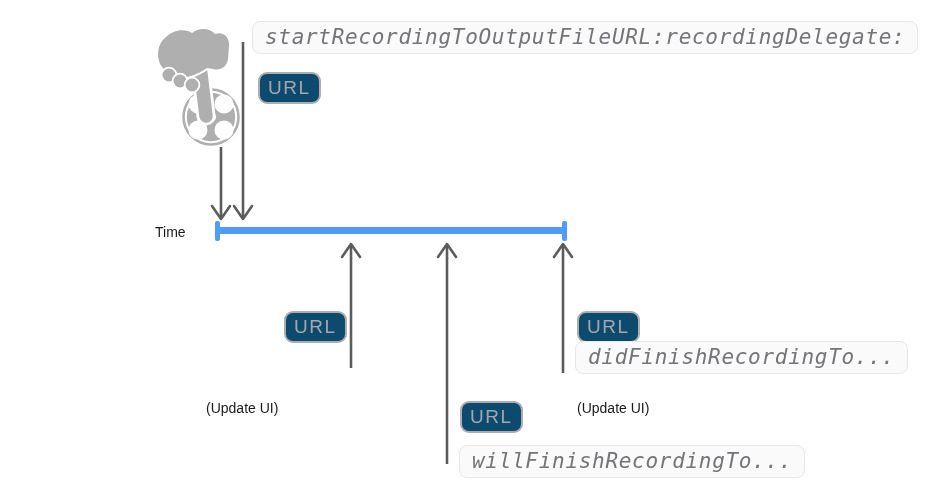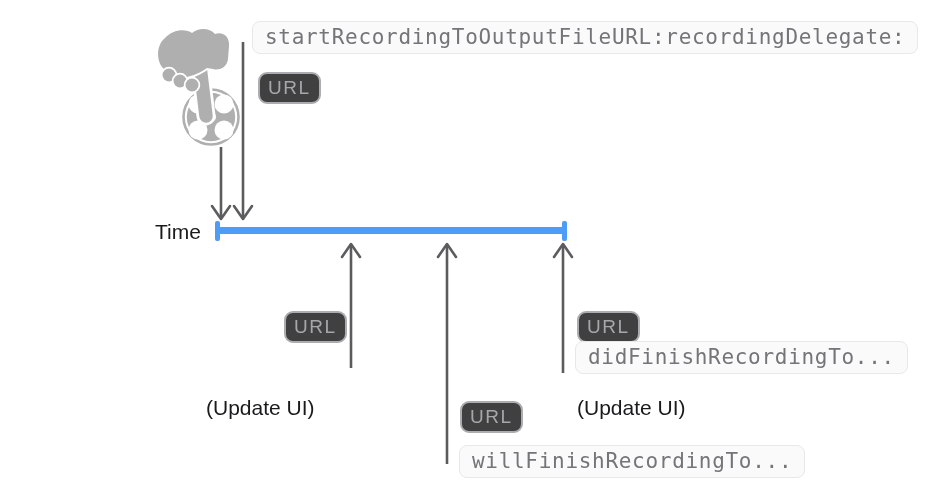--- a/index.html
+++ b/index.html
@@ -20,31 +20,31 @@
   .tl-bar  { left:215px; top:227px; width:352px; height:7px; }
   .tl-cap  { width:5px; height:20px; top:221px; border-radius:2px; }
   .tl-cap.start { left:215px; }
   .tl-cap.end   { left:562px; }
 
   .code-box {
     position:absolute; z-index:3; white-space:nowrap;
     background:var(--code-bg); border:1.5px solid var(--code-border);
     border-radius:8px; padding:2px 12px;
     font-family:"DejaVu Sans Mono", monospace; font-size:21px; line-height:27px;
-    letter-spacing:0.7px; color:var(--code-text);
+    letter-spacing:0.7px; color:var(--code-text);font-style:italic;
   }
   .url-badge {
-    position:absolute; z-index:3; white-space:nowrap; background:#404040;
+    position:absolute; z-index:3; white-space:nowrap; background:#0c4a6e;
     border:2px solid var(--badge-border); border-radius:9px; padding:2px 8px;
     font-size:19px; line-height:24px; letter-spacing:1.5px;
     color:var(--badge-text);
   }
   .plain-label {
     position:absolute; z-index:3; white-space:nowrap;
-    font-size:21px; line-height:24px; color:var(--text);
+    font-size:14px; line-height:24px; color:var(--text);
   }
 
   .pos-start-box   { left:252px; top:21px; }
   .pos-start-badge { left:258px; top:72px; }
   .pos-time        { left:155px; top:220px; }
 
   .pos-b0-badge { left:284px; top:311px; }
   .pos-b0-box   { left:22px;  top:354px; }
   .pos-b0-note  { left:206px; top:396px; }
 

